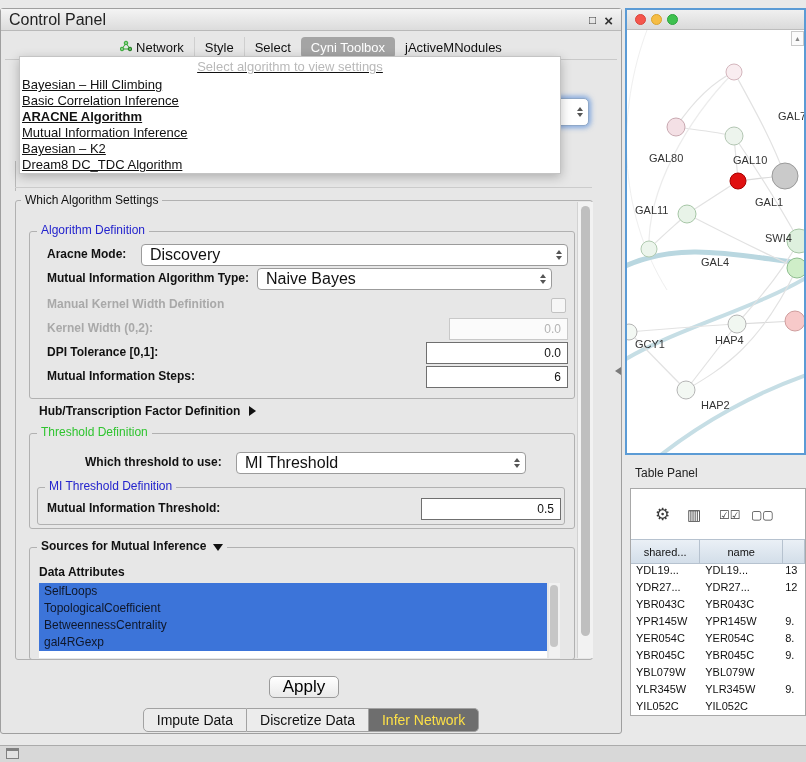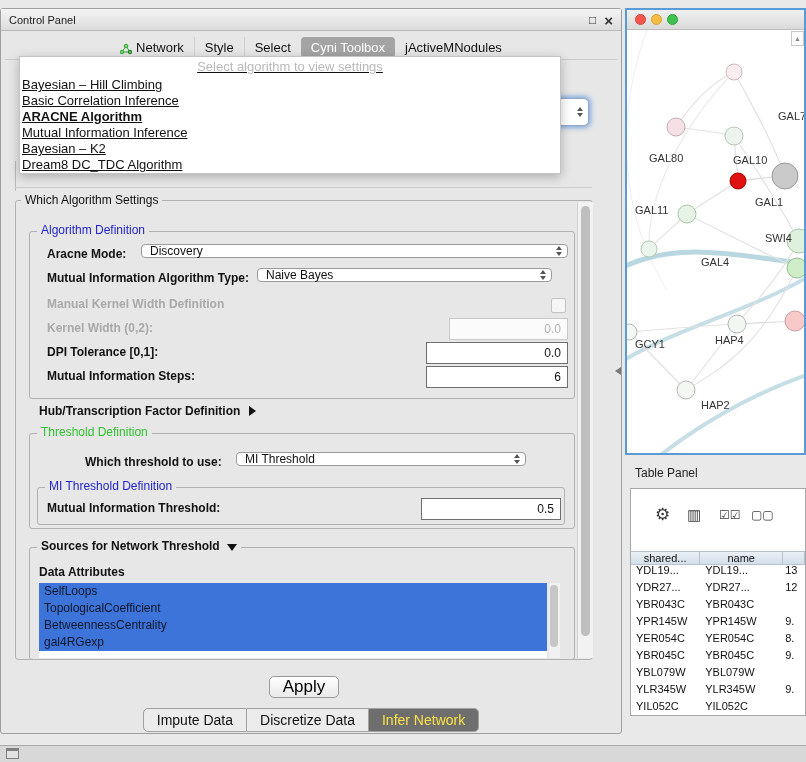--- a/index.html
+++ b/index.html
@@ -5,28 +5,28 @@
   html,body{margin:0;padding:0;background:#e9e9e9;}
   .screen{position:relative;width:806px;height:762px;background:#e9e9e9;overflow:hidden;
           font-family:"Liberation Sans",sans-serif;color:#111;}
 
   
   .cp{position:absolute;left:0;top:8px;width:620px;height:724px;background:#e7e7e7;
       border:1px solid #9f9f9f;border-radius:3px;}
   .cp-titlebar{position:absolute;left:0;top:0;width:100%;height:22px;
       background:linear-gradient(#f4f4f4,#dcdcdc);border-bottom:1px solid #b9b9b9;
       display:flex;align-items:center;box-sizing:border-box;}
-  .cp-title{font-size:11px;padding-left:8px;color:#222;}
+  .cp-title{font-size:16px;padding-left:8px;color:#222;}
   .winbtns{position:absolute;right:8px;top:0;height:22px;display:flex;align-items:center;gap:8px;}
   .winbtn{font-size:12px;color:#333;cursor:default;line-height:1;}
   .winbtn.close{font-weight:bold;font-size:15px;}
 
   .tabbar{position:absolute;left:0;top:27px;width:100%;height:23px;display:flex;
       justify-content:center;align-items:center;}
-  .tab{font-size:13px;padding:3px 10px;display:flex;align-items:flex-end;gap:4px;white-space:nowrap;}
+  .tab{font-size:13px;padding:3px 10px;display:flex;align-items:flex-start;gap:4px;white-space:nowrap;}
   .tab + .tab{border-left:1px solid #cfcfcf;}
   .tab.active{background:#a4a4a4;color:#fff;border-radius:4px;border-left:none;}
   .tab.active + .tab{border-left:none;}
   .tabbar-rule{position:absolute;left:4px;top:50px;width:612px;height:1px;background:#c9c9c9;}
   .net-ico{width:12px;height:12px;}
 
   
   .frag-vline{position:absolute;left:14px;top:152px;width:1px;height:30px;background:#b8b8b8;}
   .frag-hline{position:absolute;left:14px;top:178px;width:577px;height:1px;background:#cccccc;}
   .combo-frag{position:absolute;left:546px;top:89px;width:40px;height:26px;background:#fff;
@@ -52,22 +52,22 @@
   .v-thumb{position:absolute;left:3px;top:4px;width:9px;height:430px;background:#bfbfbf;border-radius:5px;}
 
   .algdef-box{left:28px;top:222px;width:546px;height:168px;}
   .threshold-box{left:28px;top:424px;width:546px;height:96px;}
   .mi-box{left:36px;top:478px;width:528px;height:38px;}
   .sources-box{left:28px;top:538px;width:546px;height:113px;}
 
   .lbl{position:absolute;font-size:12px;font-weight:bold;white-space:nowrap;}
   .lbl.dis{color:#a9a9a9;}
 
-  .combo{position:absolute;height:14px;background:#fff;border:1px solid #9b9b9b;border-radius:4px;
-      font-size:12px;display:flex;align-items:center;padding-left:8px;box-sizing:border-box;}
+  .combo{position:absolute;height:22px;background:#fff;border:1px solid #9b9b9b;border-radius:4px;
+      font-size:16px;display:flex;align-items:center;padding-left:8px;box-sizing:border-box;}
   .stepper{position:absolute;right:5px;top:50%;transform:translateY(-50%);display:flex;
       flex-direction:column;gap:2px;}
   .stepper i{display:block;width:0;height:0;border-left:3.5px solid transparent;
       border-right:3.5px solid transparent;}
   .stepper .up{border-bottom:4px solid #555;}
   .stepper .dn{border-top:4px solid #555;}
 
   .field{position:absolute;height:22px;background:#fff;border:1px solid #6f6f6f;font-size:12px;
       display:flex;align-items:center;justify-content:flex-end;padding:0 6px;box-sizing:border-box;}
   .field.dis{border-color:#c9c9c9;background:#fbfbfb;color:#b3b3b3;}
@@ -108,21 +108,21 @@
   .net-content{position:absolute;left:0;top:20px;width:177px;height:423px;background:#fff;}
   .net-scrollup{position:absolute;right:0;top:21px;width:13px;height:15px;background:#fbfbfb;
       border:1px solid #c9c9c9;font-size:7px;color:#888;text-align:center;line-height:14px;box-sizing:border-box;}
   .node-label{font-size:11px;fill:#333;font-family:"Liberation Sans",sans-serif;}
 
   
   .tp-label{position:absolute;left:635px;top:466px;font-size:12px;color:#222;}
   .tpanel{position:absolute;left:630px;top:488px;width:176px;height:228px;background:#fff;
       border:1px solid #a8a8a8;box-sizing:border-box;overflow:hidden;}
   .tp-icon{position:absolute;color:#3b3b3b;}
-  .tp-head{position:absolute;left:0;top:50px;width:100%;height:14px;display:flex;margin-top:12px;}
+  .tp-head{position:absolute;left:0;top:50px;width:100%;height:25px;display:flex;}
   .th{background:linear-gradient(#eaf0f6,#d3dee9);border-right:1px solid #b6c2cf;border-top:1px solid #b6c2cf;
       border-bottom:1px solid #b6c2cf;font-size:11px;display:flex;align-items:center;justify-content:center;
       box-sizing:border-box;overflow:hidden;white-space:nowrap;}
   .tp-rows{position:absolute;left:0;top:72px;width:100%;height:156px;overflow:hidden;}
   .trow{display:flex;height:17px;align-items:center;}
   .tcell{font-size:11px;padding-left:5px;box-sizing:border-box;overflow:hidden;white-space:nowrap;}
   .c0{width:70px;} .c1{width:84px;} .c2{width:22px;padding-left:2px;}
 
   
   .bottom-strip{position:absolute;left:0;top:745px;width:806px;height:17px;background:#d8d8d8;
@@ -255,21 +255,21 @@
     <div class="groupbox mi-box"></div>
     <span class="grouplabel blue" style="left:44px;top:471px">MI Threshold Definition</span>
 
     <span class="lbl" style="left:46px;top:492px">Mutual Information Threshold:</span>
     <div class="field" style="left:420px;top:489px;width:140px">
       <span>0.5</span>
     </div>
 
     <div class="groupbox sources-box"></div>
     <span class="grouplabel" style="left:36px;top:531px;font-weight:bold">
-      <span>Sources for Network Threshold</span><i class="tri-down"></i>
+      <span>Sources for Mutual Inference</span><i class="tri-down"></i>
     </span>
     <span class="lbl" style="left:38px;top:556px">Data Attributes</span>
     <div class="attr-list" id="attr-list">
         <div class="attr-row" style="background: rgb(60, 116, 217);">SelfLoops</div>
         <div class="attr-row" style="background: rgb(60, 116, 217);">TopologicalCoefficient</div>
         <div class="attr-row" style="background: rgb(60, 116, 217);">BetweennessCentrality</div>
         <div class="attr-row" style="background: rgb(60, 116, 217);">gal4RGexp</div>
       </div>
     <div class="list-scrollbar">
       <div class="list-thumb"></div>

